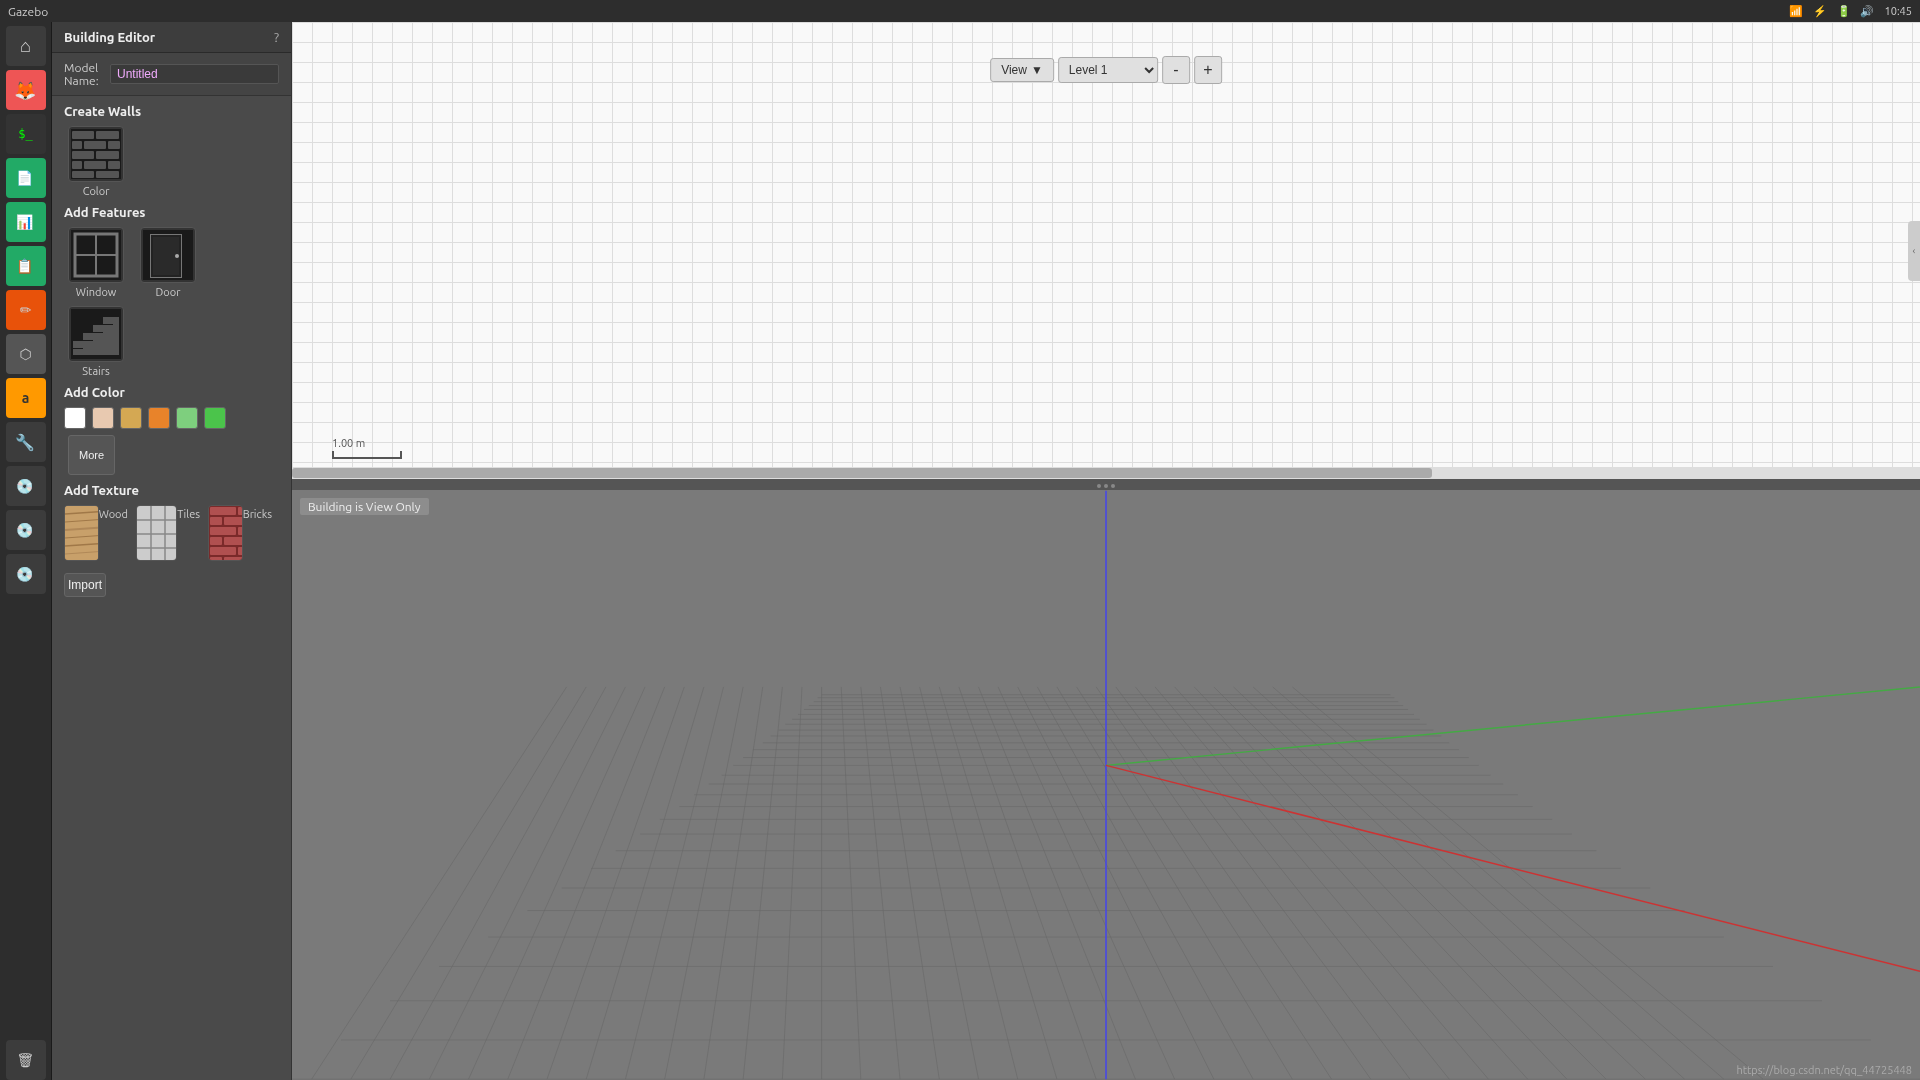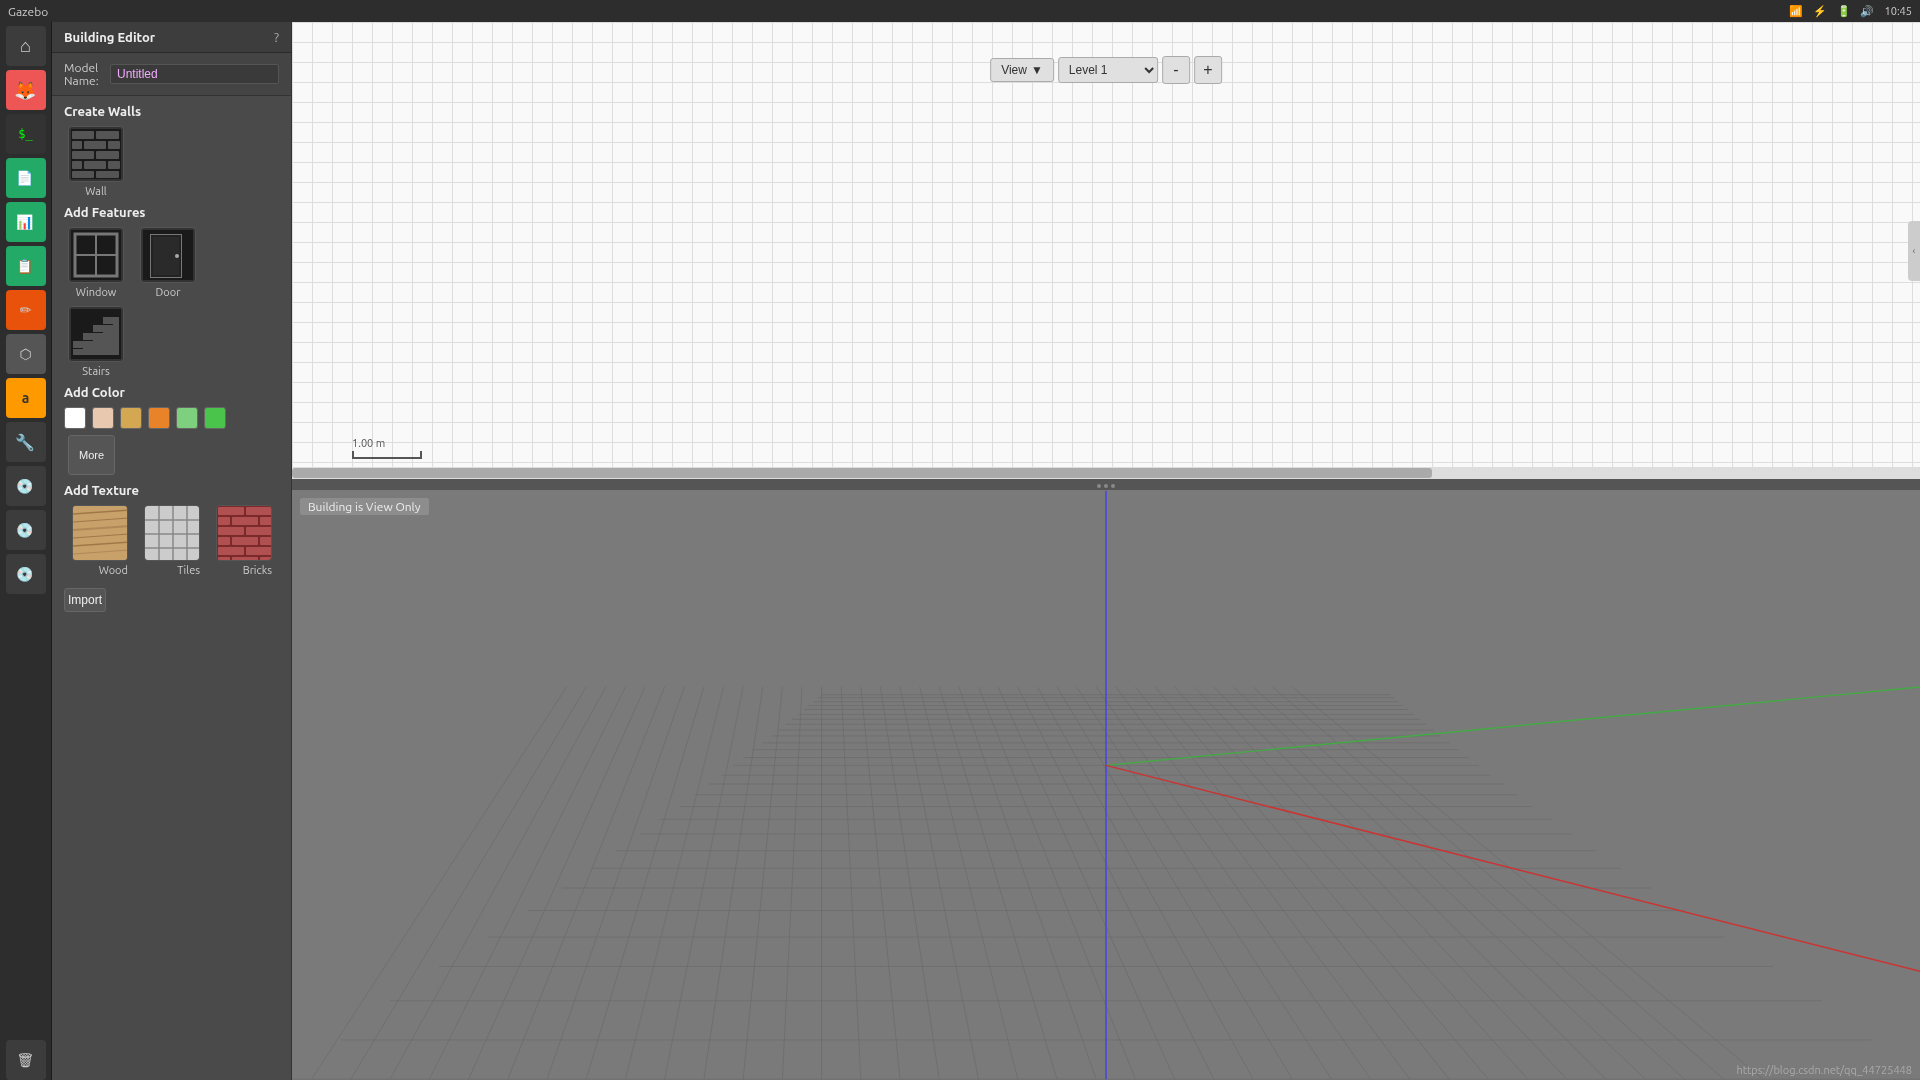--- a/index.html
+++ b/index.html
@@ -84,21 +84,21 @@
     }
     .more-btn {
       background: #555; border: 1px solid #666; color: #eee;
       padding: 13px 10px; border-radius: 3px; cursor: pointer; font-size: 11px;
       margin-left: 4px;
     }
 
     
     .texture-grid { display: flex; gap: 8px; flex-wrap: wrap; margin-bottom: 8px; }
     .texture-item {
-      display: flex; flex-direction: column; align-items: flex-end; cursor: pointer; width: 64px;
+      display: flex; align-items: flex-start; cursor: pointer; width: 64px;
     }
     .texture-icon {
       width: 56px; height: 56px; border-radius: 4px;
       border: 1px solid #555; overflow: hidden;
     }
     .texture-label { font-size: 11px; color: #ccc; margin-top: 3px; text-align: center; }
 
     .import-btn {
       background: #555; border: 1px solid #666; color: #eee;
       padding: 4px 3px; border-radius: 3px; cursor: pointer; font-size: 12px;
@@ -139,21 +139,21 @@
       background-image:
         linear-gradient(to right, #ddd 1px, transparent 1px),
         linear-gradient(to bottom, #ddd 1px, transparent 1px);
       background-size: 20px 20px;
       background-color: #f9f9f9;
     }
 
     
     #scale-ruler {
       position: absolute; bottom: 20px; left: 40px;
-      display: flex; flex-direction: column; align-items: flex-start; margin-left: 20px;
+      display: flex; flex-direction: column; align-items: flex-start;
     }
     #scale-text { font-size: 11px; color: #555; margin-bottom: 2px; }
     #scale-bar {
       width: 70px; height: 8px; border-left: 2px solid #555;
       border-right: 2px solid #555; border-bottom: 2px solid #555;
     }
 
     
     #collapse-handle {
       position: absolute; right: 0; top: 50%; transform: translateY(-50%);
@@ -280,21 +280,21 @@
               <rect x="37" y="12" width="12" height="8" fill="#555" rx="1"></rect>
               <rect x="1" y="22" width="22" height="8" fill="#555" rx="1"></rect>
               <rect x="25" y="22" width="23" height="8" fill="#555" rx="1"></rect>
               <rect x="1" y="32" width="10" height="8" fill="#555" rx="1"></rect>
               <rect x="13" y="32" width="22" height="8" fill="#555" rx="1"></rect>
               <rect x="37" y="32" width="12" height="8" fill="#555" rx="1"></rect>
               <rect x="1" y="42" width="22" height="7" fill="#555" rx="1"></rect>
               <rect x="25" y="42" width="23" height="7" fill="#555" rx="1"></rect>
             </svg>
           </div>
-          <span class="tool-label">Wall</span>
+          <span class="tool-label">Color</span>
         </div>
       </div>
 
       
       <div class="section-title">Add Features</div>
       <div class="tool-grid">
         <div class="tool-item">
           <div class="tool-icon">
             <svg width="50" height="50" viewBox="0 0 50 50">
               <rect width="50" height="50" fill="#1a1a1a"></rect>

